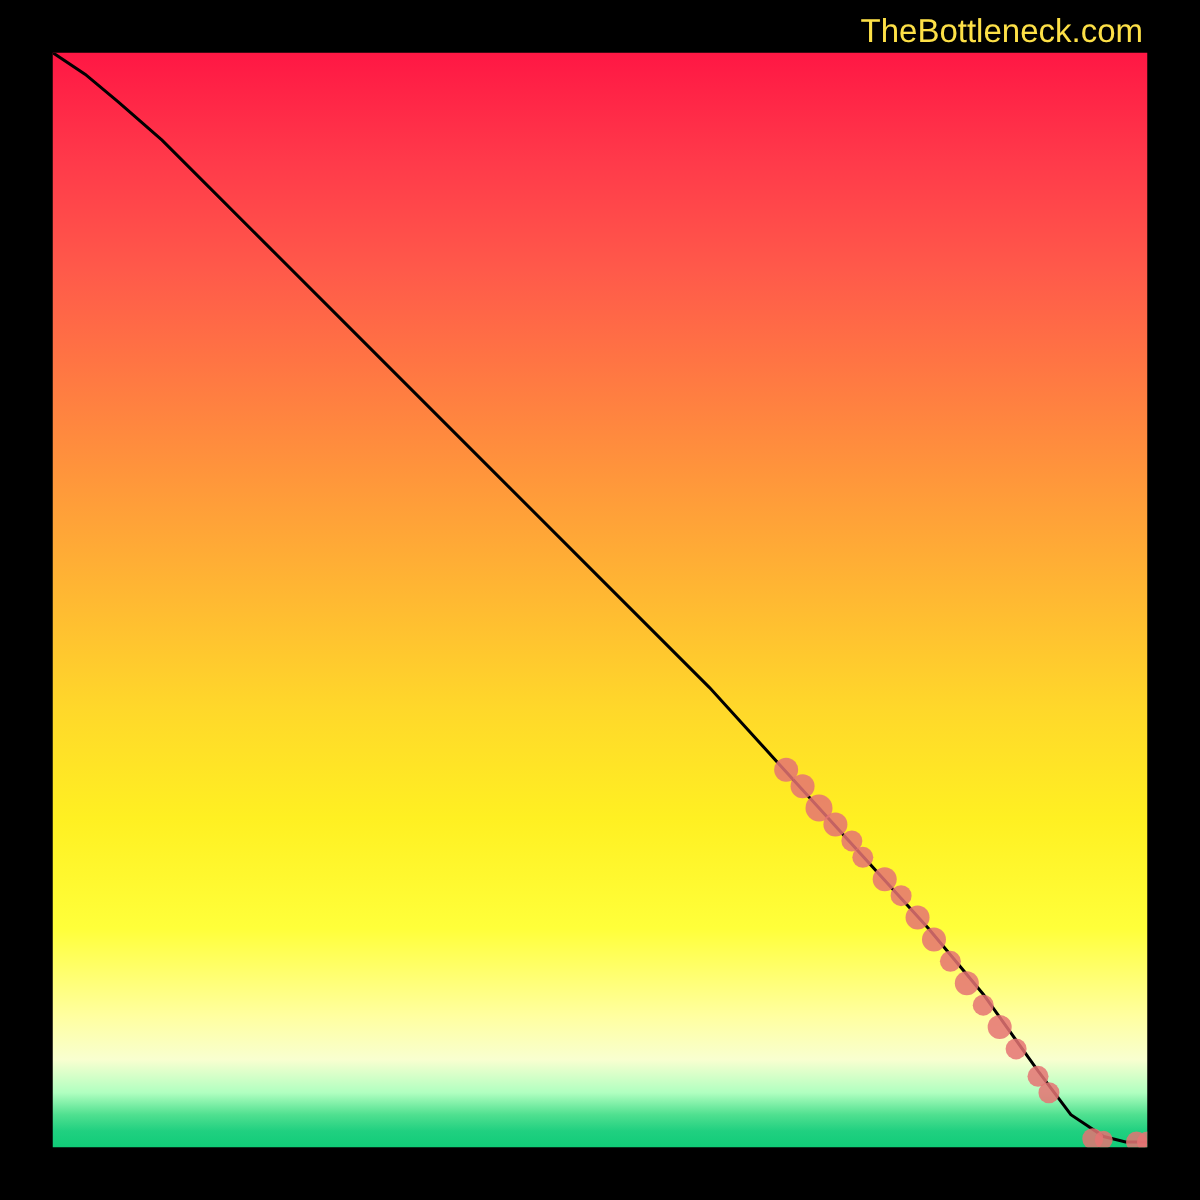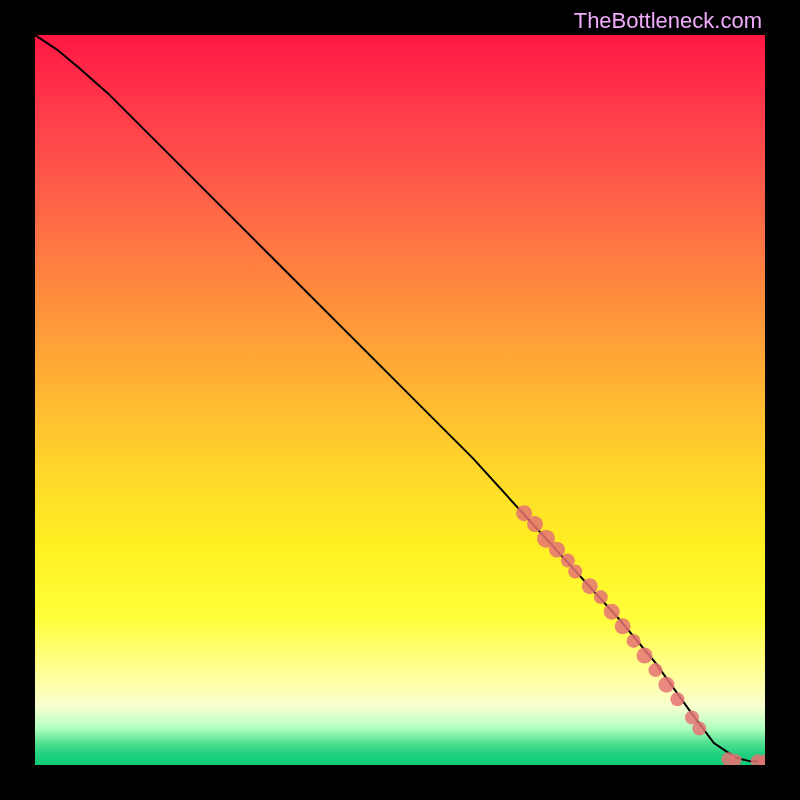--- a/index.html
+++ b/index.html
@@ -40,21 +40,21 @@
       #b0ffc0 95%,
       #50e090 97%,
       #20d080 98.5%,
       #10cc78 100%
     );
   }
   .watermark {
     position: absolute;
     top: 8px;
     right: 38px;
-    color: #f0abfc;
+    color: #fde047;
     font-size: 22px;
     font-weight: 500;
   }
   svg.curve {
     position: absolute;
     left: 0;
     top: 0;
     width: 100%;
     height: 100%;
   }

